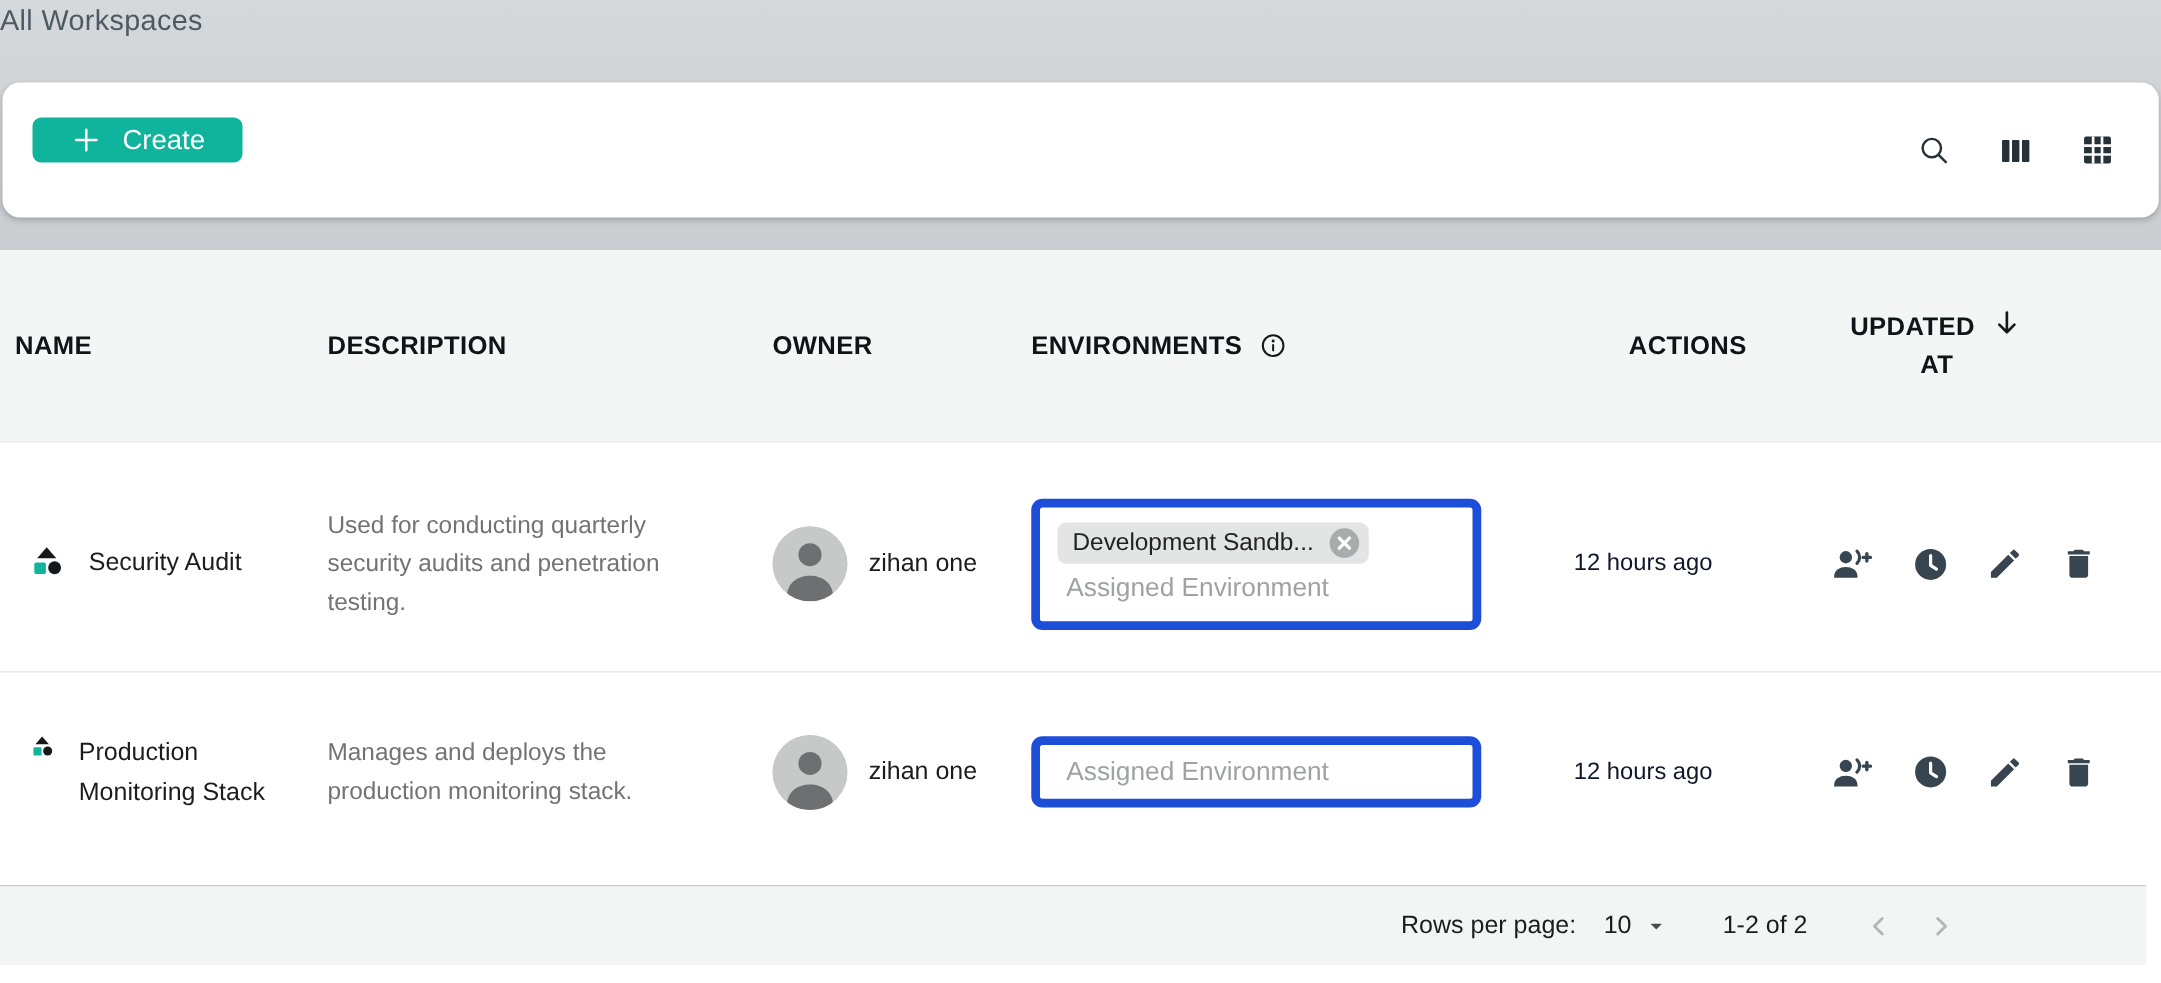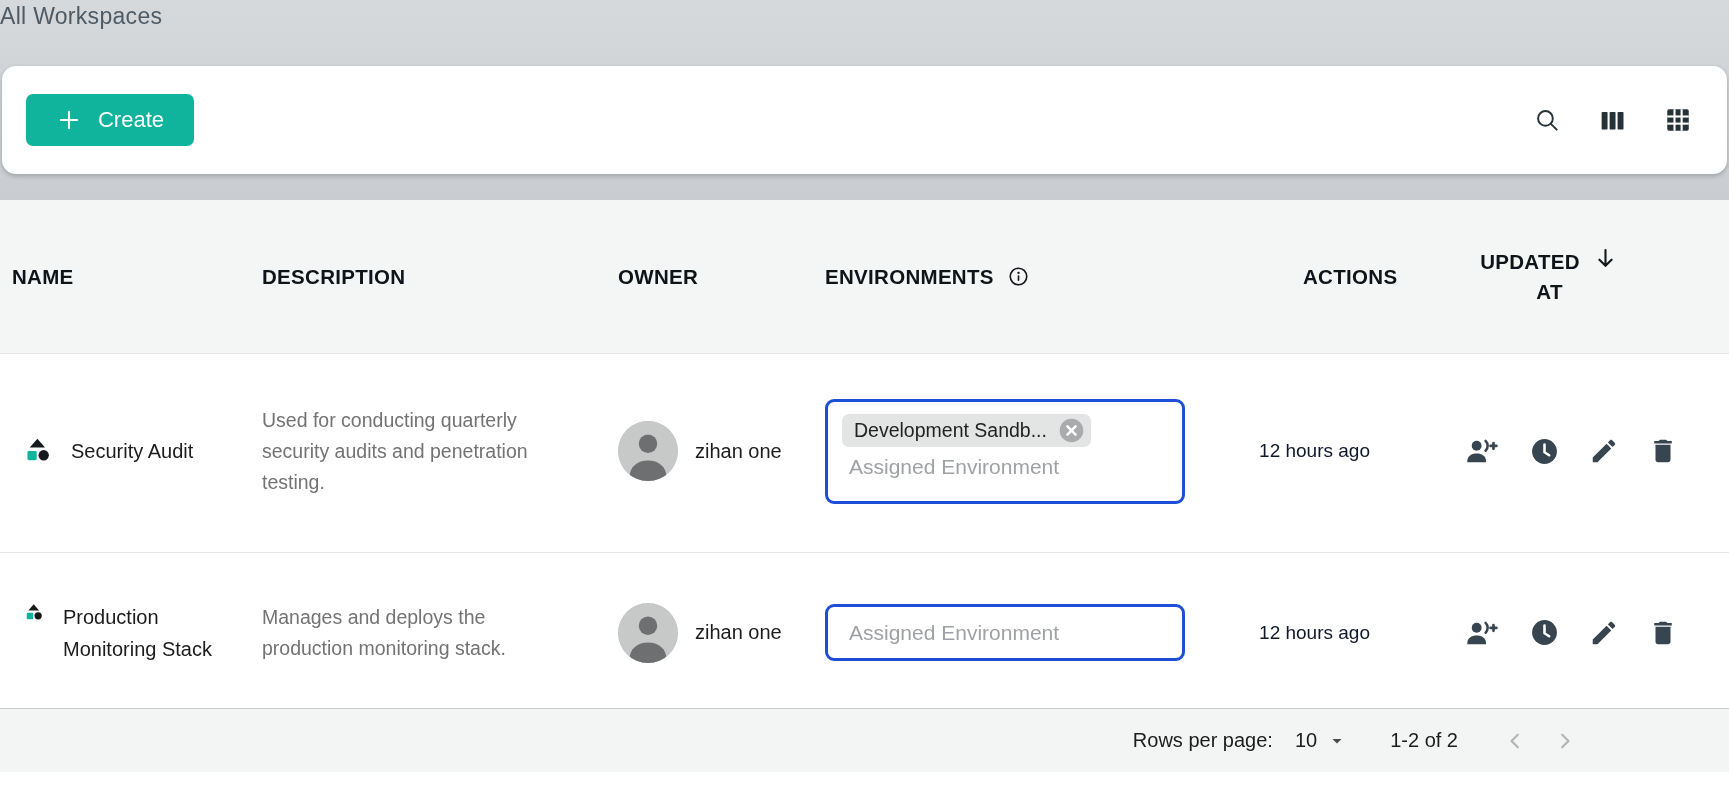--- a/index.html
+++ b/index.html
@@ -22,21 +22,21 @@
     font-size: 23px; color: #4e5a64; letter-spacing: .3px;
   }
 
   
   .toolbar-card {
     position: absolute; top: 66px; left: 2px; right: 2px; height: 108px;
     background: #fff; border-radius: 14px;
     box-shadow: 0 2px 5px rgba(0,0,0,.22);
   }
   .create-btn {
-    position: absolute; left: 24px; top: 28px; width: 168px; height: 52px;
+    position: absolute; left: 24px; top: 28px; width: 168px; height: 36px;
     background: var(--accent-teal, #10b39c);
     border: none; border-radius: 7px; color: #fff;
     font-family: inherit; font-size: 22px;
     display: flex; align-items: center; justify-content: center; gap: 16px;
     cursor: pointer;
   }
   .toolbar-icons {
     position: absolute; right: 34px; top: 0; height: 100%;
     display: flex; align-items: center; gap: 36px;
   }
@@ -60,38 +60,38 @@
   .th-env { display: flex; align-items: center; gap: 13px; }
   .th-updated { display: flex; flex-direction: column; align-items: center; line-height: 30px; }
   .th-updated-line1 { display: flex; align-items: center; gap: 12px; }
   .th-actions { padding-left: 93px; }
 
   .trow {
     position: absolute; left: 0; right: 0;
     background: #fff; border-top: 1px solid #e3e5e6;
   }
   .trow-0 { top: 153px; height: 195px; }
-  .trow-1 { top: 352px; height: 160px; }
+  .trow-1 { top: 337px; height: 160px; }
 
   .name-cell { display: flex; align-items: flex-start; gap: 19px; padding-left: 25px; }
   .name-cell .ws-icon { flex: 0 0 auto; margin-top: 2px; }
   .name-text { font-size: 20px; color: #1c1c1c; line-height: 32px; }
   .trow-1 .name-text { max-width: 162px; }
 
   .desc-text { font-size: 19.5px; line-height: 31px; color: #737373; max-width: 298px; }
 
   .owner-cell { display: flex; align-items: center; gap: 17px; }
   .avatar {
     width: 60px; height: 60px; border-radius: 50%;
     background: #c7c9c9; overflow: hidden; flex: 0 0 auto;
   }
   .owner-name { font-size: 20px; color: #1c1c1c; }
 
   .env-box {
-    width: 360px; background: #fff; border: 3px solid #1d4ed8; border-radius: 9px;
+    width: 360px; background: #fff; border: 7px solid #1d4ed8; border-radius: 9px;
     padding: 12px 14px; cursor: pointer;
   }
   .env-box-tall { height: 105px; }
   .env-box-short { height: 57px; display: flex; align-items: center; }
   .env-chip {
     display: inline-flex; align-items: center; gap: 11px;
     background: #e3e4e4; border-radius: 7px;
     padding: 3px 6px 3px 12px; max-width: 330px;
   }
   .env-chip-label { font-size: 19.5px; color: #222; white-space: nowrap; }
@@ -99,21 +99,21 @@
   .env-placeholder { font-size: 21px; color: #9fa2a4; margin-top: 8px; padding-left: 7px; white-space: nowrap; }
   .env-box-short .env-placeholder { margin-top: 0; }
 
   .updated-cell { text-align: right; font-size: 19px; color: #0f172a; }
 
   .actions-cell { display: flex; align-items: center; gap: 21px; padding-left: 90px; }
   .action-btn { background: none; border: none; cursor: pointer; padding: 4px; display: flex; align-items: center; }
 
   
   .tfoot {
-    position: absolute; top: 508px; left: 0; right: 0; height: 64px;
+    position: absolute; top: 508px; left: 0; right: 12px; height: 64px;
     background: #f3f5f5; border-top: 1px solid #c9cccd;
     display: flex; align-items: center; justify-content: flex-end;
     padding-right: 145px; font-size: 20px; color: #1c1c1c;
   }
   .rpp-label { margin-right: 22px; }
   .rpp-select { display: flex; align-items: center; gap: 9px; cursor: pointer; background: none; border: none; font-family: inherit; font-size: 20px; color: #1c1c1c; text-align: center; }
   .range-label { margin-left: 42px; }
   .pager { display: flex; align-items: center; gap: 12px; margin-left: 38px; }
   .pager-btn { background: none; border: none; padding: 6px; cursor: default; display: flex; }
 </style>

